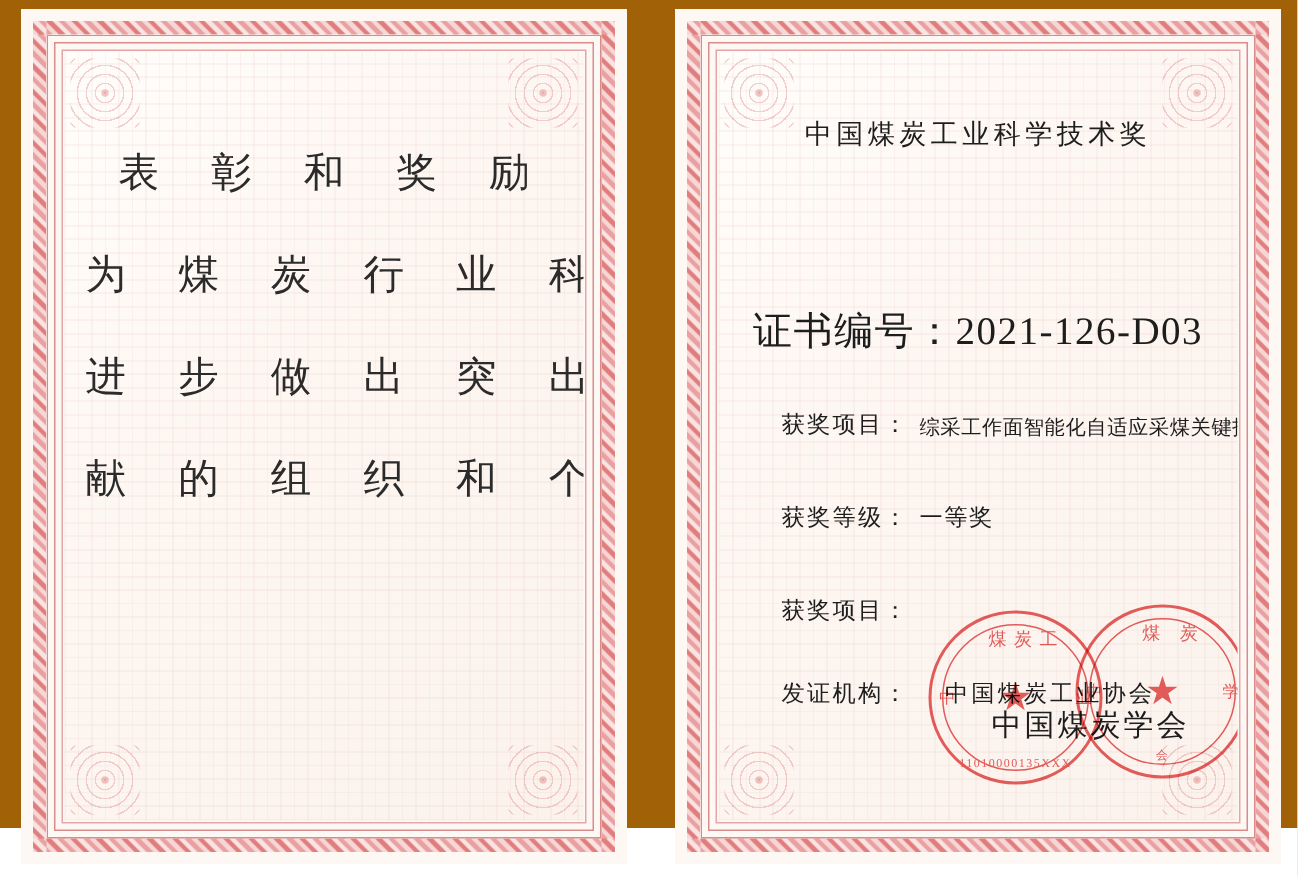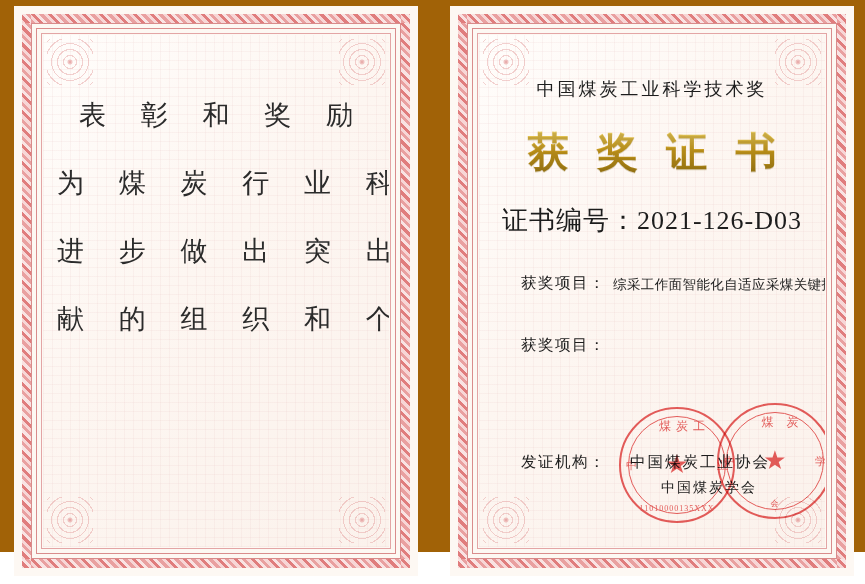--- a/index.html
+++ b/index.html
@@ -199,21 +199,21 @@
   .issuer-value {
     font-size: 15.5px;
     color: #1d1d1d;
     letter-spacing: 2px;
     margin-left: 0;
   }
   .issuer-value2 {
     position: absolute;
     left: 182px;
     bottom: 50px;
-    font-size: 14px;
+    font-size: 20px;
     color: #1d1d1d;
     letter-spacing: 2px;
     white-space: nowrap;
   }
 
   
   .seal {
     position: absolute;
     width: 112px;
     height: 112px;
@@ -301,30 +301,33 @@
     <div class="border-outer"></div>
     <div class="border-inner"></div>
     <div class="border-inner2"></div>
     <div class="paper">
       <span class="corner tl"></span>
       <span class="corner tr"></span>
       <span class="corner bl"></span>
       <span class="corner br"></span>
 
       <div class="award-org">中国煤炭工业科学技术奖</div>
-      <div class="award-title">获 奖 证 书</div>
 
       <div class="cert-no">
         <span>证书编号：</span><span>2021-126-D03</span>
       </div>
 
       <div class="fields">
         <div class="field-row">
           <span class="field-label">获奖项目：</span>
           <span class="field-value">综采工作面智能化自适应采煤关键技术研究及系统应用</span>
+        </div>
+        <div class="field-row">
+          <span class="field-label">获奖等级：</span>
+          <span class="field-value big">一等奖</span>
         </div>
         <div class="field-row">
           <span class="field-label">获奖项目：</span>
         </div>
       </div>
 
       <div class="issuer-row">
         <span class="issuer-label">发证机构：</span>
         <span class="issuer-value">中国煤炭工业协会</span>
       </div>

